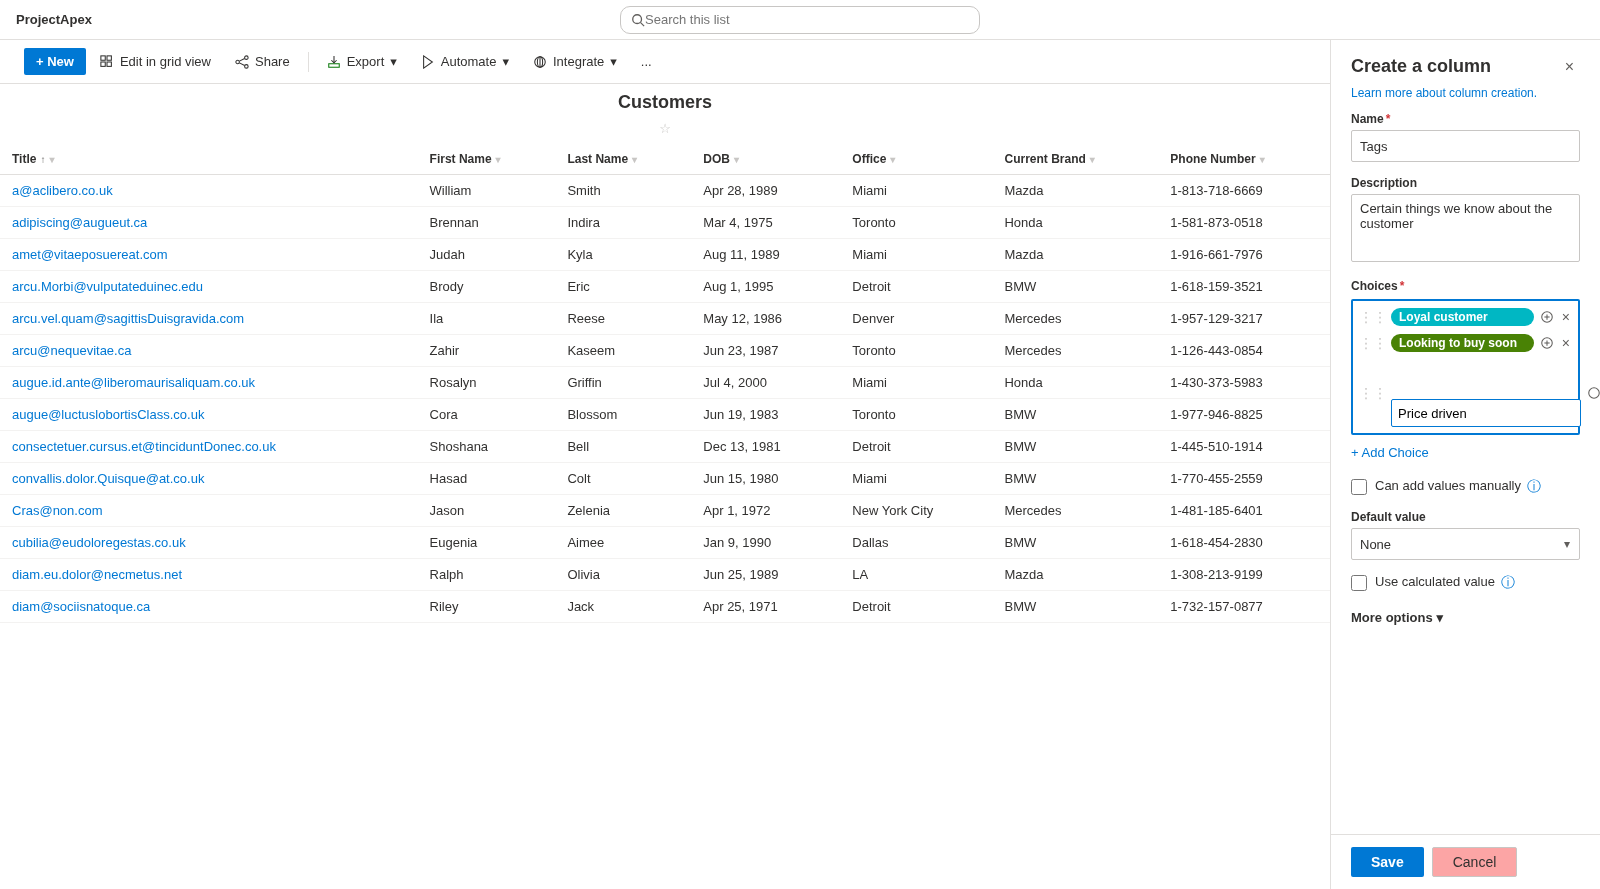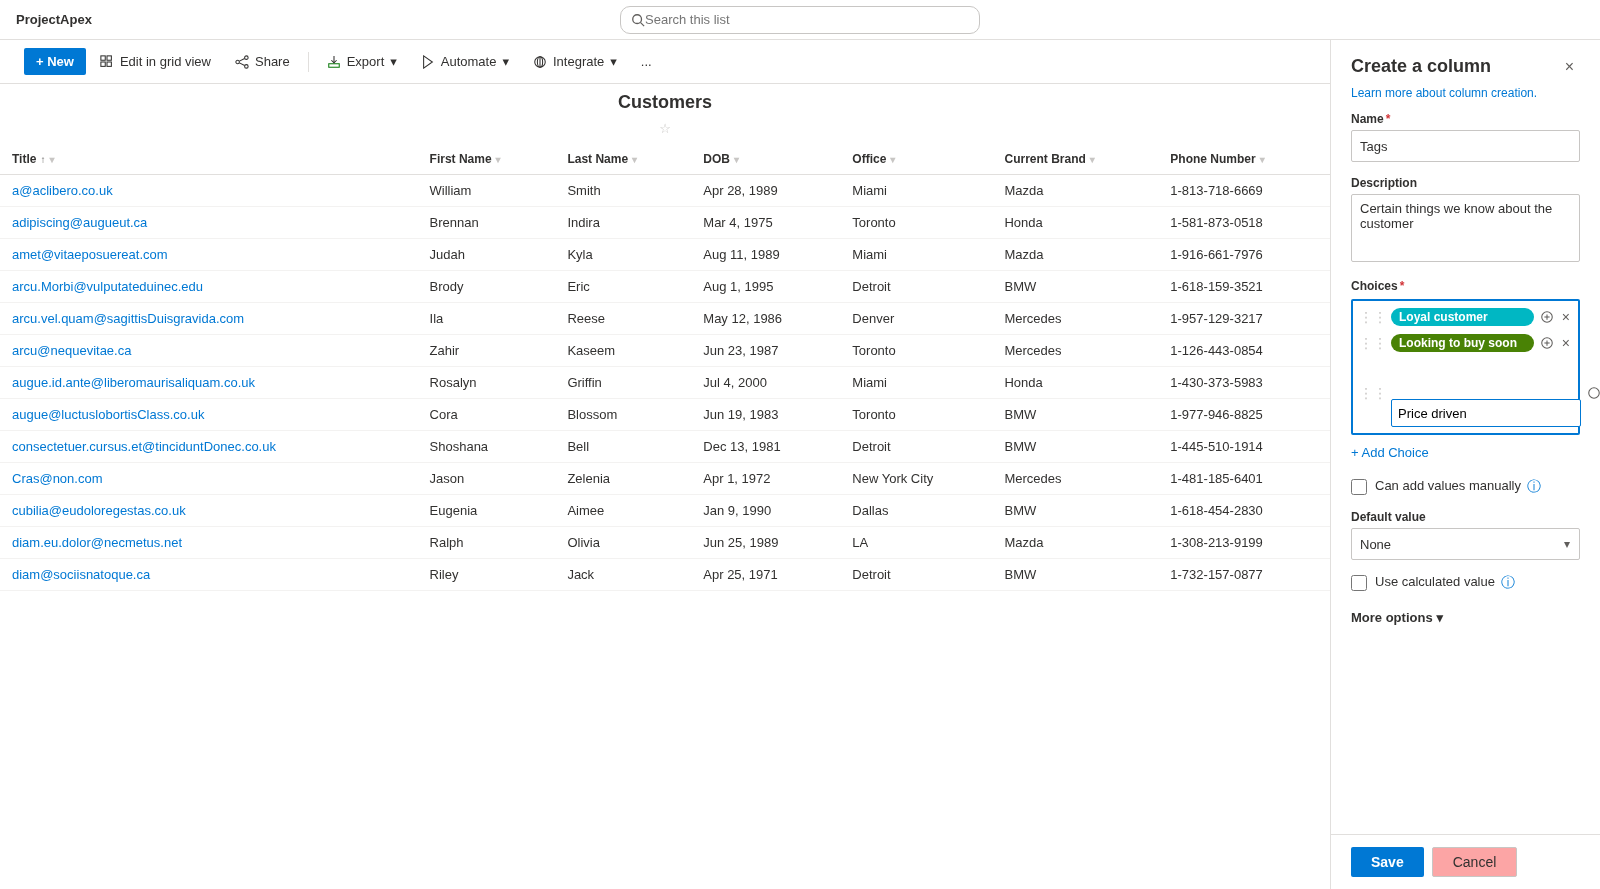--- a/index.html
+++ b/index.html
@@ -599,20 +599,29 @@
             <tr>
               <td>consectetuer.cursus.et@tinciduntDonec.co.uk</td>
               <td>Shoshana</td>
               <td>Bell</td>
               <td>Dec 13, 1981</td>
               <td>Detroit</td>
               <td>BMW</td>
               <td>1-445-510-1914</td>
             </tr>
             <tr>
+              <td>convallis.dolor.Quisque@at.co.uk</td>
+              <td>Hasad</td>
+              <td>Colt</td>
+              <td>Jun 15, 1980</td>
+              <td>Miami</td>
+              <td>BMW</td>
+              <td>1-770-455-2559</td>
+            </tr>
+            <tr>
               <td>Cras@non.com</td>
               <td>Jason</td>
               <td>Zelenia</td>
               <td>Apr 1, 1972</td>
               <td>New York City</td>
               <td>Mercedes</td>
               <td>1-481-185-6401</td>
             </tr>
             <tr>
               <td>cubilia@eudoloregestas.co.uk</td>

